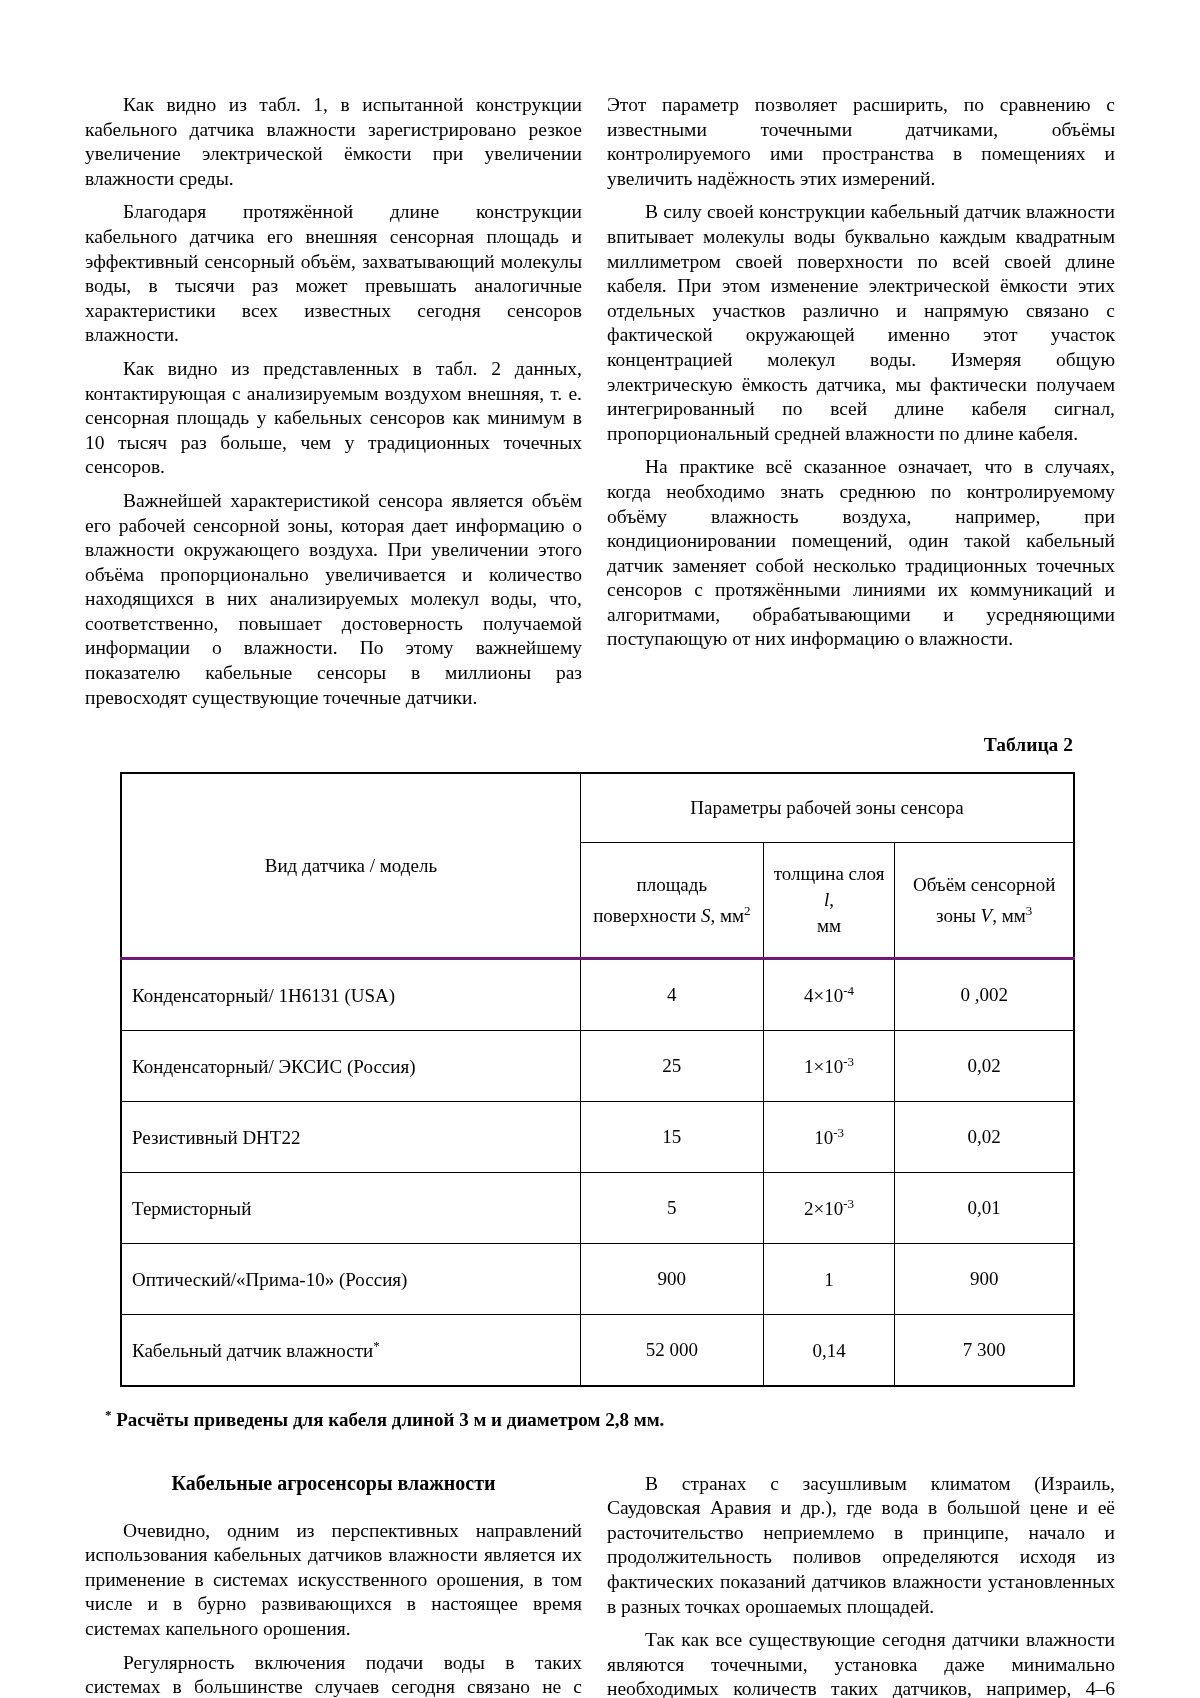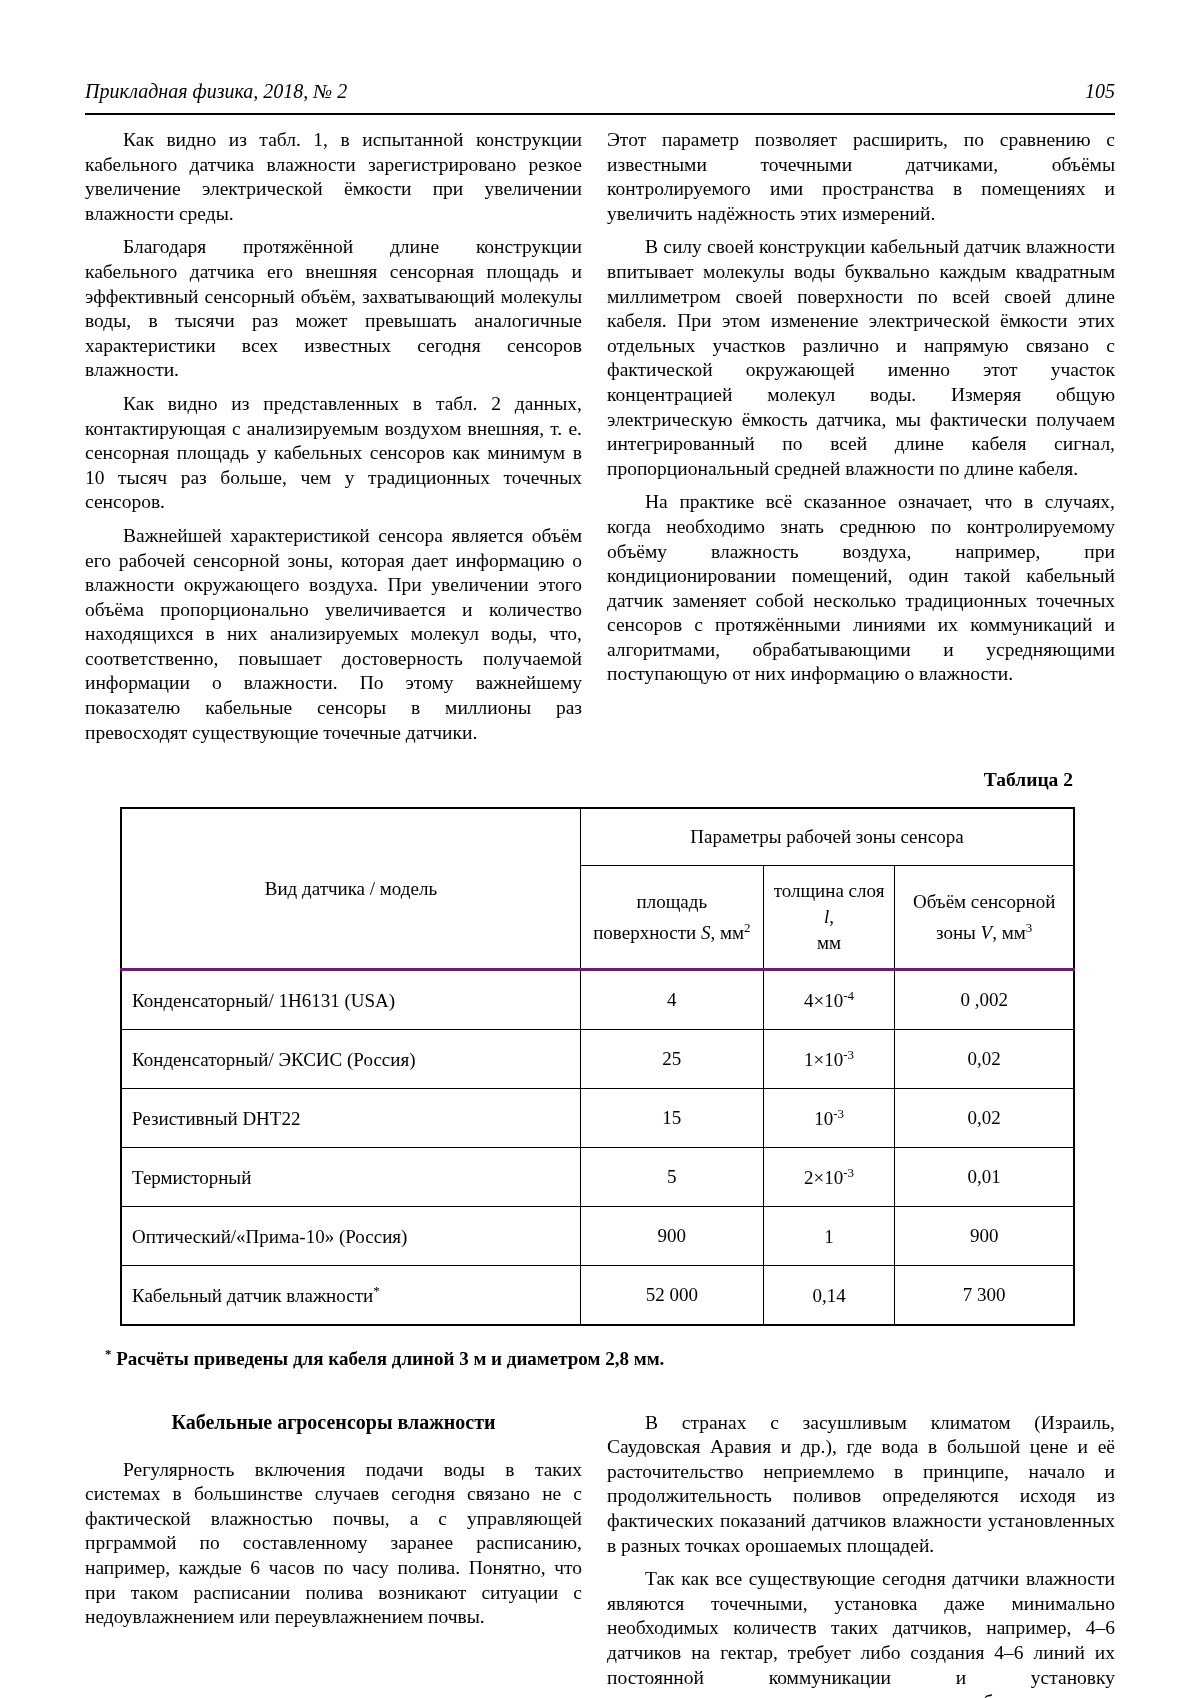--- a/index.html
+++ b/index.html
@@ -66,21 +66,21 @@
   }
   table.cmp {
     margin-top: 16px;
     width: 100%;
     border-collapse: collapse;
     font-size: 19px;
   }
   table.cmp th, table.cmp td {
     border: 1.5px solid #000;
     font-weight: normal;
-    padding: 12px 6px;
+    padding: 18px 6px;
   }
   table.cmp { border: 2px solid #000; }
   table.cmp .thick-under { border-bottom: 3px solid #701a75; }
   table.cmp td.model {
     text-align: left;
     padding-left: 10px;
     height: 34px;
   }
   table.cmp td.num { text-align: center; }
   table.cmp th { text-align: center; }
@@ -107,24 +107,20 @@
     font-size: 20px;
     font-weight: bold;
   }
   .bodytext p + p { margin-top: 9px; }
 </style>
 </head>
 <body>
 
 <div class="page">
 
-  <div class="running-head">
-    <span>Прикладная физика, 2018, № 2</span>
-    <span>105</span>
-  </div>
 
   <div class="twocol top-section bodytext">
     <div class="col-left">
       <p>Как видно из табл. 1, в испытанной конструкции кабельного датчика влажности зарегистрировано резкое увеличение электрической ёмкости при увеличении влажности среды.</p>
       <p>Благодаря протяжённой длине конструкции кабельного датчика его внешняя сенсорная площадь и эффективный сенсорный объём, захватывающий молекулы воды, в тысячи раз может превышать аналогичные характеристики всех известных сегодня сенсоров влажности.</p>
       <p>Как видно из представленных в табл. 2 данных, контактирующая с анализируемым воздухом внешняя, т. е. сенсорная площадь у кабельных сенсоров как минимум в 10 тысяч раз больше, чем у традиционных точечных сенсоров.</p>
       <p>Важнейшей характеристикой сенсора является объём его рабочей сенсорной зоны, которая дает информацию о влажности окружающего воздуха. При увеличении этого объёма пропорционально увеличивается и количество находящихся в них анализируемых молекул воды, что, соответственно, повышает достоверность получаемой информации о влажности. По этому важнейшему показателю кабельные сенсоры в миллионы раз превосходят существующие точечные датчики.</p>
     </div>
     <div class="col-right">
       <p class="no-indent">Этот параметр позволяет расширить, по сравнению с известными точечными датчиками, объёмы контролируемого ими пространства в помещениях и увеличить надёжность этих измерений.</p>
@@ -204,20 +200,21 @@
     </table>
   </div>
 
   <div class="footnote">
     <sup>*</sup><span> Расчёты приведены для кабеля длиной 3 м и диаметром 2,8 мм.</span>
   </div>
 
   <div class="twocol lower-section bodytext">
     <div class="col-left">
       <h2 class="section-heading">Кабельные агросенсоры влажности</h2>
+      <p>Очевидно, одним из перспективных направлений использования кабельных датчиков влажности является их применение в системах искусственного орошения, в том числе и в бурно развивающихся в настоящее время системах капельного орошения.</p>
       <p>Регулярность включения подачи воды в таких системах в большинстве случаев сегодня связано не с фактической влажностью почвы, а с управляющей прграммой по составленному заранее расписанию, например, каждые 6 часов по часу полива. Понятно, что при таком расписании полива возникают ситуации с недоувлажнением или переувлажнением почвы.</p>
     </div>
     <div class="col-right">
       <p>В странах с засушливым климатом (Израиль, Саудовская Аравия и др.), где вода в большой цене и её расточительство неприемлемо в принципе, начало и продолжительность поливов определяются исходя из фактических показаний датчиков влажности установленных в разных точках орошаемых площадей.</p>
       <p>Так как все существующие сегодня датчики влажности являются точечными, установка даже минимально необходимых количеств таких датчиков, например, 4–6 датчиков на гектар, требует либо создания 4–6 линий их постоянной коммуникации и установку специализированного процессора, либо создания дорогостоящих беспроводных системм передачи и анализа этих данных.</p>
     </div>
   </div>
 
 </div>
 

